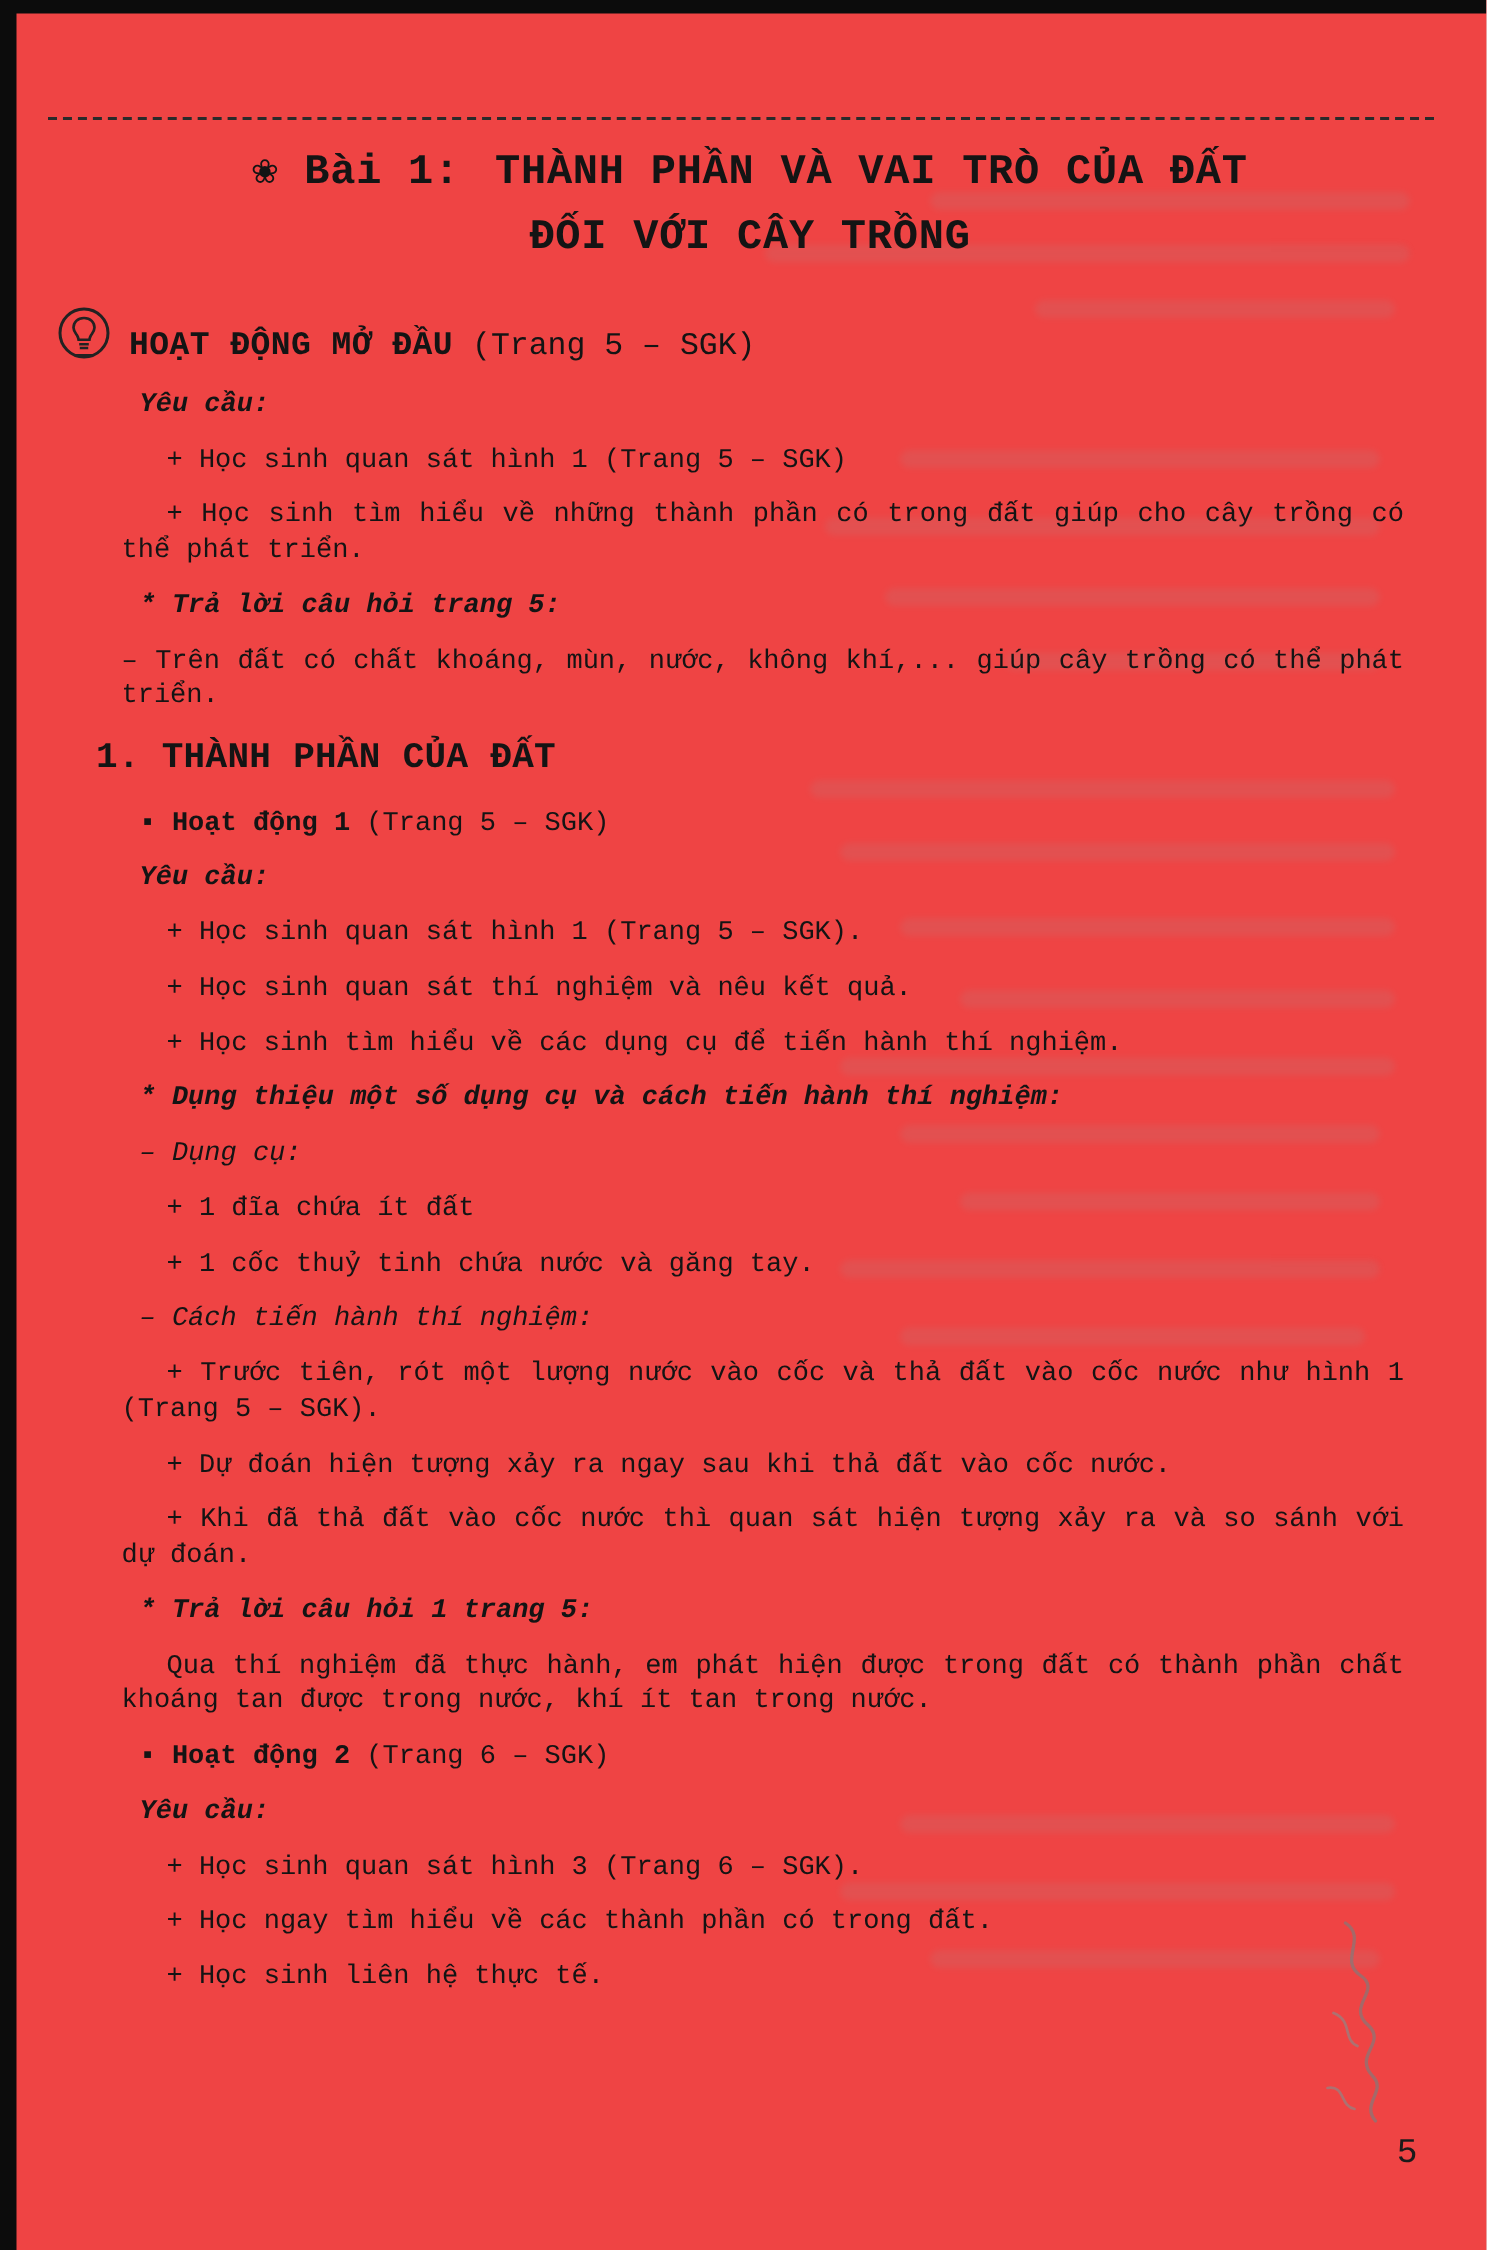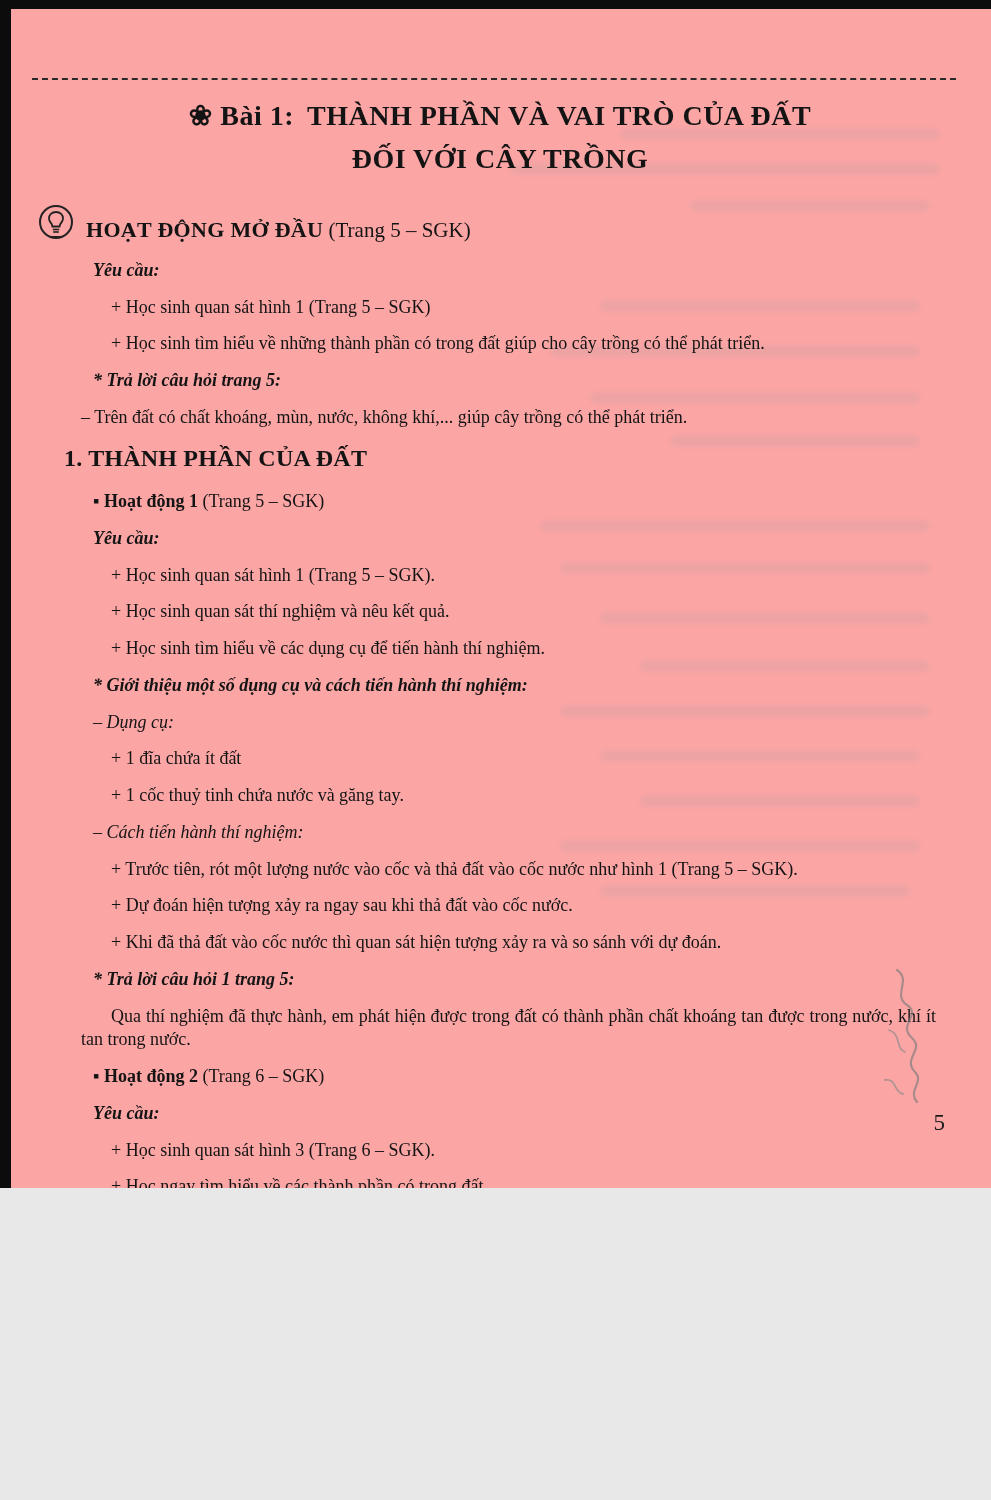--- a/index.html
+++ b/index.html
@@ -1,17 +1,17 @@
 <!DOCTYPE html>
 <html><head>
 <meta charset="utf-8">
 <style>
   html,body{margin:0;padding:0;background:#e8e8e8;}
-  .page{position:relative;width:991px;height:1188px;background:#fca5a5;overflow:hidden;
-        font-family:Liberation Serif, serif;color:#141414;}
+  .page{position:relative;width:991px;height:1500px;background:#ef4444;overflow:hidden;
+        font-family:Liberation Mono, monospace;color:#141414;}
   .edge-left{position:absolute;left:0;top:0;width:11px;height:1500px;background:#0c0c0c;}
   .edge-top{position:absolute;left:0;top:0;width:991px;height:9px;background:#0c0c0c;}
   .dashed-rule{position:absolute;top:78px;left:32px;width:924px;border-top:2px dashed #2a2a2a;}
 
   .content{position:absolute;top:86px;left:64px;width:872px;}
 
   .title{text-align:center;font-weight:bold;font-size:28px;line-height:1.55;margin:8px 30px 22px 30px;letter-spacing:.5px;}
   .title .pfx{margin-right:6px;}
 
   .h-row{display:flex;align-items:flex-end;gap:10px;margin:14px 0 16px -28px;}
@@ -88,21 +88,21 @@
 
     <p class="p sec-head">1. THÀNH PHẦN CỦA ĐẤT</p>
 
     <p class="p ind-s act"><span class="b">▪ Hoạt động 1</span><span> (Trang 5 – SGK)</span></p>
 
     <p class="p bi ind-s">Yêu cầu:</p>
     <p class="p ind">+ Học sinh quan sát hình 1 (Trang 5 – SGK).</p>
     <p class="p ind">+ Học sinh quan sát thí nghiệm và nêu kết quả.</p>
     <p class="p ind">+ Học sinh tìm hiểu về các dụng cụ để tiến hành thí nghiệm.</p>
 
-    <p class="p bi ind-s">* Giới thiệu một số dụng cụ và cách tiến hành thí nghiệm:</p>
+    <p class="p bi ind-s">* Dụng thiệu một số dụng cụ và cách tiến hành thí nghiệm:</p>
     <p class="p it ind-s">– Dụng cụ:</p>
     <p class="p ind">+ 1 đĩa chứa ít đất</p>
     <p class="p ind">+ 1 cốc thuỷ tinh chứa nước và găng tay.</p>
     <p class="p it ind-s">– Cách tiến hành thí nghiệm:</p>
     <p class="p ind">+ Trước tiên, rót một lượng nước vào cốc và thả đất vào cốc nước như hình 1 (Trang 5 – SGK).</p>
     <p class="p ind">+ Dự đoán hiện tượng xảy ra ngay sau khi thả đất vào cốc nước.</p>
     <p class="p ind">+ Khi đã thả đất vào cốc nước thì quan sát hiện tượng xảy ra và so sánh với dự đoán.</p>
 
     <p class="p bi ind-s">* Trả lời câu hỏi 1 trang 5:</p>
     <p class="p answer">Qua thí nghiệm đã thực hành, em phát hiện được trong đất có thành phần chất khoáng tan được trong nước, khí ít tan trong nước.</p>

